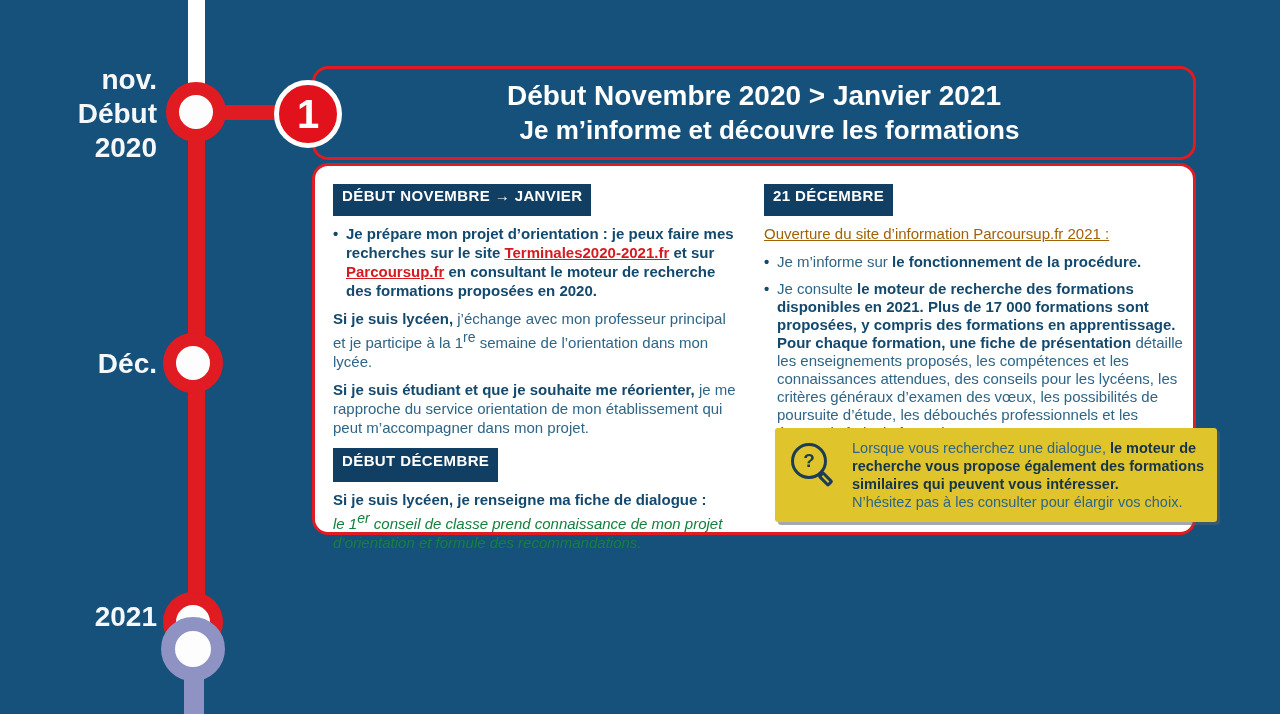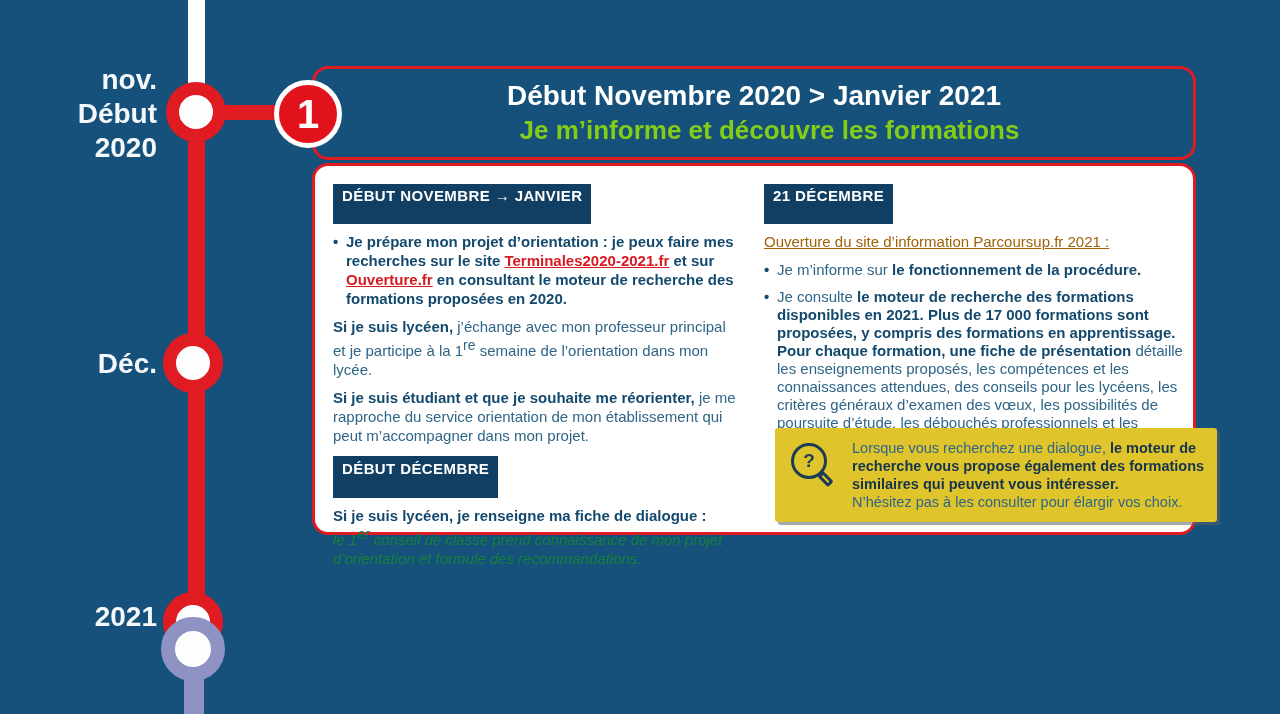--- a/index.html
+++ b/index.html
@@ -30,31 +30,31 @@
   .tl-label-nov{top:63px;}
   .tl-label-dec{top:347px;}
   .tl-label-janv{top:600px;}
   
   .header-box{
     position:absolute;left:312px;top:66px;width:884px;height:94px;box-sizing:border-box;
     border:3px solid #e01b22;border-radius:16px;
     display:flex;flex-direction:column;align-items:center;justify-content:center;gap:3px;
   }
   .header-title{color:#ffffff;font-size:28px;font-weight:bold;}
-  .header-subtitle{color:#84cc16;font-size:26px;font-weight:bold;margin-left:31px;}
+  .header-subtitle{color:#ffffff;font-size:26px;font-weight:bold;margin-left:31px;}
   
   .card{
     position:absolute;left:312px;top:163px;width:884px;height:372px;box-sizing:border-box;
     background:#ffffff;border:3px solid #e01b22;border-radius:16px;
   }
   .col{position:absolute;top:18px;font-size:15px;color:#2f6587;}
   .col-left{left:18px;width:408px;}
   .col-right{left:449px;width:424px;}
   .section-badge{display:inline-block;background:#113f63;color:#ffffff;
-    font-size:15px;font-weight:bold;letter-spacing:.4px;padding:3px 9px 20px 9px;}
+    font-size:15px;font-weight:bold;letter-spacing:.4px;padding:3px 9px 12px 9px;}
   .col p{margin:0;line-height:19px;}
   .b{font-weight:bold;color:#14496e;}
   .reg{color:#2f6587;}
   .ital{font-style:italic;color:#15803d;}
   .bullet-p{position:relative;padding-left:13px;}
   .bullet-dot{position:absolute;left:0;top:0;color:#14496e;font-weight:bold;}
   .site-link{color:#d71920;font-weight:bold;text-decoration:underline;cursor:pointer;}
   .red-heading{color:#a16207;font-weight:normal;text-decoration:underline;margin-top:8px !important;}
   .p-mt8{margin-top:8px !important;}
   .p-mt9{margin-top:9px !important;}
@@ -105,21 +105,21 @@
   <div class="header-title">Début Novembre 2020 &gt; Janvier 2021</div>
   <div class="header-subtitle">Je m’informe et découvre les formations</div>
 </div>
 
 <div class="card">
 
   <div class="col col-left">
     <span class="section-badge">DÉBUT NOVEMBRE → JANVIER</span>
 
     <p class="bullet-p p-mt8">
-      <span class="bullet-dot">•</span><span class="b">Je prépare mon projet d’orientation : je peux faire mes recherches sur le site </span><span class="site-link">Terminales2020-2021.fr</span><span class="b"> et sur </span><span class="site-link">Ouverture.fr</span><span class="b"> en consultant le moteur de recherche des formations proposées en 2020.</span>
+      <span class="bullet-dot">•</span><span class="b">Je prépare mon projet d’orientation : je peux faire mes recherches sur le site </span><span class="site-link">Terminales2020-2021.fr</span><span class="b"> et sur </span><span class="site-link">Parcoursup.fr</span><span class="b"> en consultant le moteur de recherche des formations proposées en 2020.</span>
     </p>
 
     <p class="p-mt9">
       <span class="b">Si je suis lycéen,</span><span class="reg"> j’échange avec mon professeur principal et je participe à la 1</span><sup class="reg">re</sup><span class="reg"> semaine de l’orientation dans mon lycée.</span>
     </p>
 
     <p class="p-mt9">
       <span class="b">Si je suis étudiant et que je souhaite me réorienter,</span><span class="reg"> je me rapproche du service orientation de mon établissement qui peut m’accompagner dans mon projet.</span>
     </p>
 

